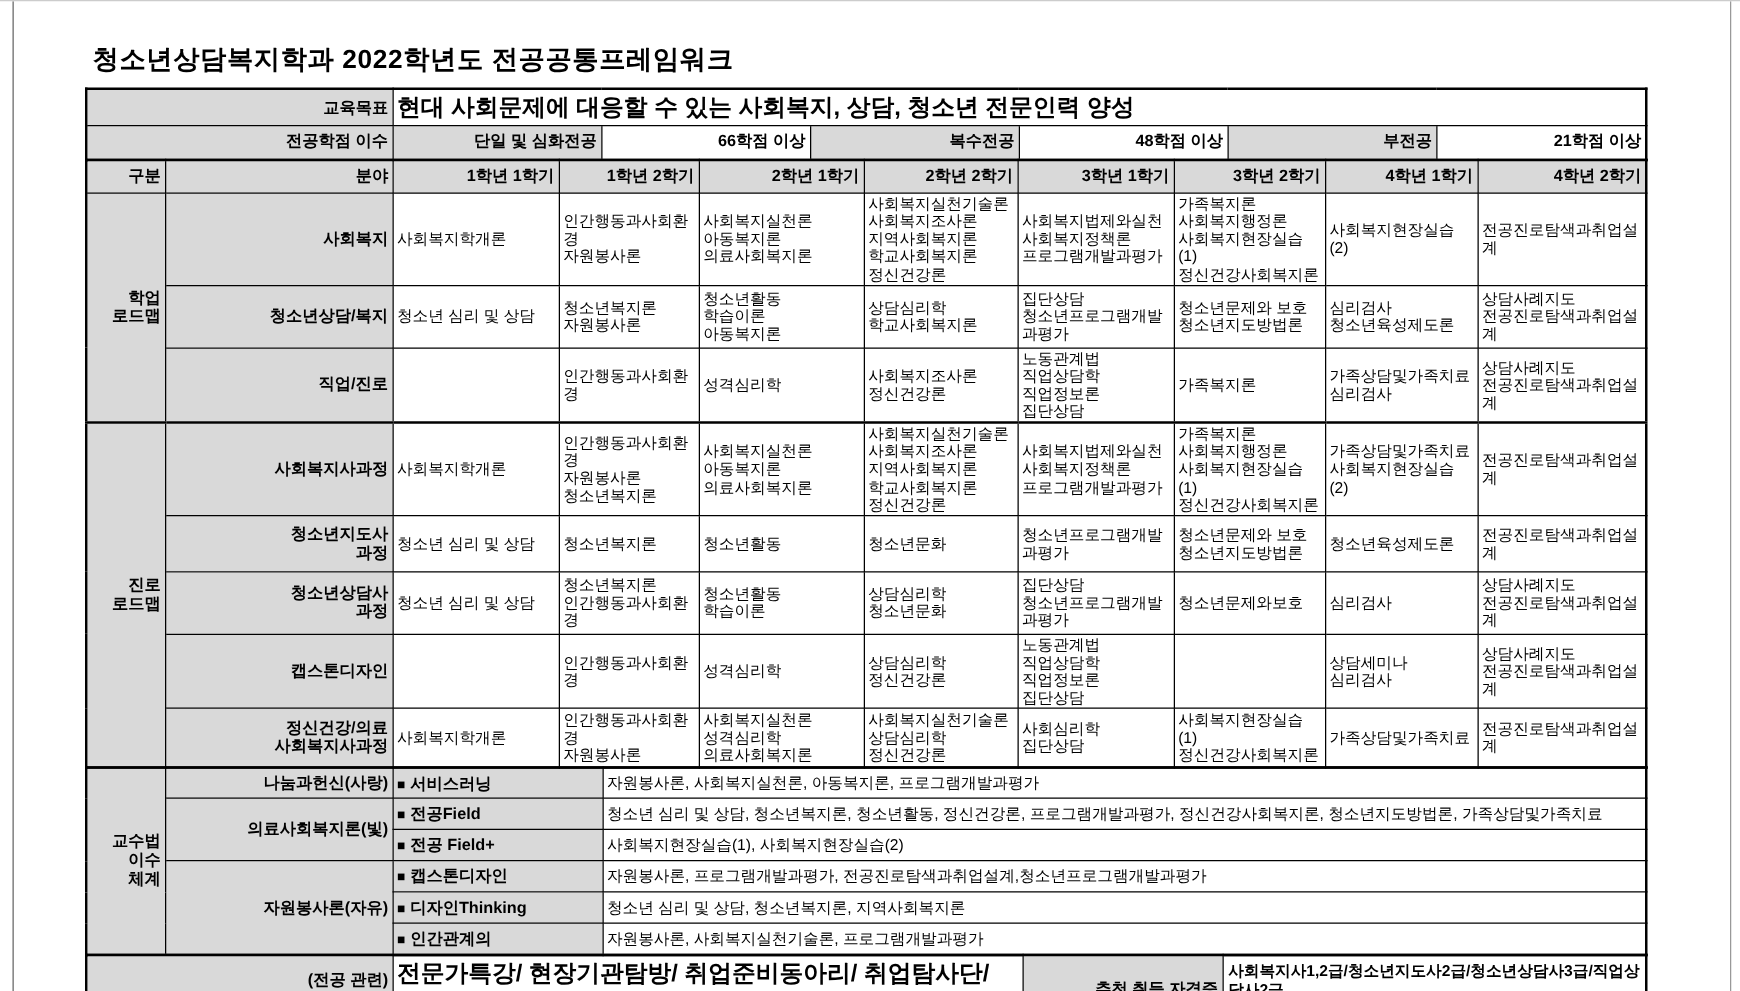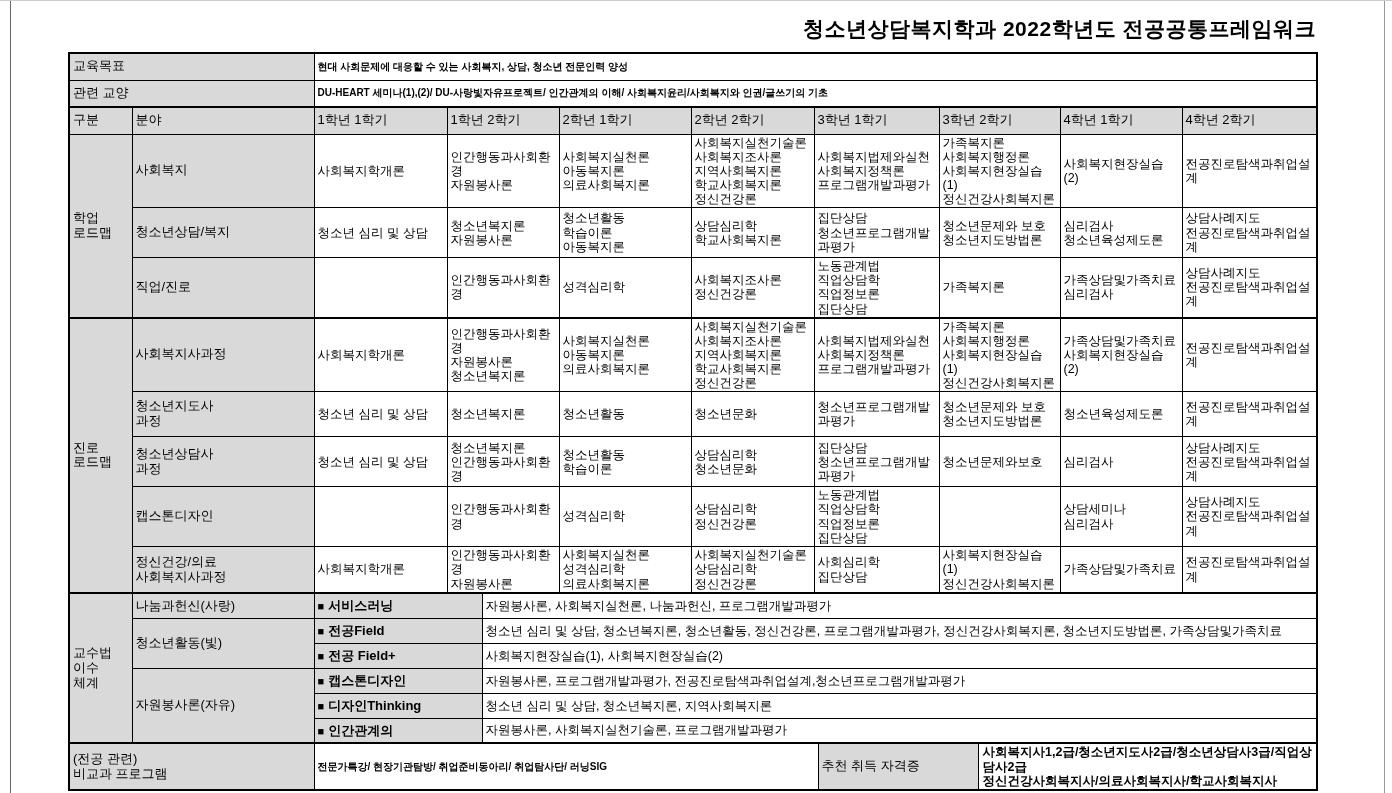--- a/index.html
+++ b/index.html
@@ -5,27 +5,27 @@
   html,body{margin:0;padding:0;background:#fff;}
   body{
     width:1392px;height:793px;position:relative;overflow:hidden;
     font-family:"Liberation Sans","DejaVu Sans",sans-serif;color:#000;
     border-top:1px solid #ccc;
   }
   .page-edge{position:absolute;top:0;bottom:0;width:1px;background:#666;}
   .page-edge.left{left:10px;}
   .page-edge.right{left:1384px;background:#999;}
   .content{position:absolute;left:68px;top:12px;width:1248px;}
-  .doc-title{font-size:21px;font-weight:bold;margin:2px 0 9px 6px;letter-spacing:0.5px;text-align:right;}
+  .doc-title{font-size:21px;font-weight:bold;margin:20px 0 9px 6px;letter-spacing:0.5px;}
   table.tbl{border-collapse:collapse;table-layout:fixed;width:1248px;border:2px solid #000;}
   table.tbl + table.tbl{margin-top:-2px;}
   .tbl th,.tbl td{border:1px solid #000;vertical-align:middle;overflow:hidden;padding:1px 3px;}
   .gray{background:#d9d9d9;}
-  .hd{font-weight:normal;text-align:left;font-size:13px;white-space:pre-line;line-height:1.15;}
-  .hd-left{font-weight:bold;text-align:left;font-size:10px;padding-left:6px;}
+  .hd{font-weight:bold;text-align:right;font-size:13px;white-space:pre-line;line-height:1.15;}
+  .hd-left{font-weight:bold;text-align:left;font-size:19px;padding-left:6px;}
   .course{font-weight:normal;text-align:left;font-size:12.5px;white-space:pre-line;line-height:1.13;padding:2px 4px;}
   .method{font-weight:bold;text-align:left;font-size:13px;padding-left:7px;}
   .bullet{display:inline-block;margin-right:4px;font-size:11px;}
   tr.thick-top th,tr.thick-top td{border-top:2px solid #000;}
   
   tr.hinfo{height:27px;}
   tr.hhdr{height:27px;}
   tr.r1{height:58px;} tr.r2{height:50px;} tr.r3{height:50px;}
   tr.r4{height:60px;} tr.r5{height:45px;} tr.r6{height:50px;}
   tr.r7{height:50px;} tr.r8{height:47px;}
@@ -51,22 +51,27 @@
         <col style="width:167px">
         <col style="width:167px">
         <col style="width:168px">
     </colgroup>
     <tbody>
         <tr class="hinfo">
       <th class="gray hd">교육목표</th>
       <td class="hd-left" colspan="6">현대 사회문제에 대응할 수 있는 사회복지, 상담, 청소년 전문인력 양성</td>
     </tr>
     <tr class="hinfo">
-      <th class="gray hd">관련 교양</th>
-      <td class="hd-left" colspan="6">DU-HEART 세미나(1),(2)/ DU-사랑빛자유프로젝트/ 인간관계의 이해/ 사회복지윤리/사회복지와 인권/글쓰기의 기초</td>
+      <th class="gray hd">전공학점 이수</th>
+      <td class="gray hd">단일 및 심화전공</td>
+      <td class="hd">66학점 이상</td>
+      <td class="gray hd">복수전공</td>
+      <td class="hd">48학점 이상</td>
+      <td class="gray hd">부전공</td>
+      <td class="hd">21학점 이상</td>
     </tr>
   </tbody>
     </table>
 
   <table class="tbl">
     <colgroup>
       <col style="width:63px">
         <col style="width:182px">
       <col style="width:133px">
         <col style="width:112px">
@@ -256,24 +261,24 @@
         <col style="width:168px">
         <col style="width:835px">
     </colgroup>
     <tbody>
         <tr class="ht">
       <th class="gray hd" rowspan="6">교수법
 이수
 체계</th>
       <th class="gray hd">나눔과헌신(사랑)</th>
       <th class="gray method"><span class="bullet">■</span><span>서비스러닝</span></th>
-      <td class="course">자원봉사론, 사회복지실천론, 나눔과헌신, 프로그램개발과평가</td>
-    </tr>
-    <tr class="ht">
-      <th class="gray hd" rowspan="2">청소년활동(빛)</th>
+      <td class="course">자원봉사론, 사회복지실천론, 아동복지론, 프로그램개발과평가</td>
+    </tr>
+    <tr class="ht">
+      <th class="gray hd" rowspan="2">의료사회복지론(빛)</th>
       <th class="gray method"><span class="bullet">■</span><span>전공Field</span></th>
       <td class="course">청소년 심리 및 상담, 청소년복지론, 청소년활동, 정신건강론, 프로그램개발과평가, 정신건강사회복지론, 청소년지도방법론, 가족상담및가족치료</td>
     </tr>
     <tr class="ht">
       <th class="gray method"><span class="bullet">■</span><span>전공 Field+</span></th>
       <td class="course">사회복지현장실습(1), 사회복지현장실습(2)</td>
     </tr>
     <tr class="ht">
       <th class="gray hd" rowspan="3">자원봉사론(자유)</th>
       <th class="gray method"><span class="bullet">■</span><span>캡스톤디자인</span></th>

